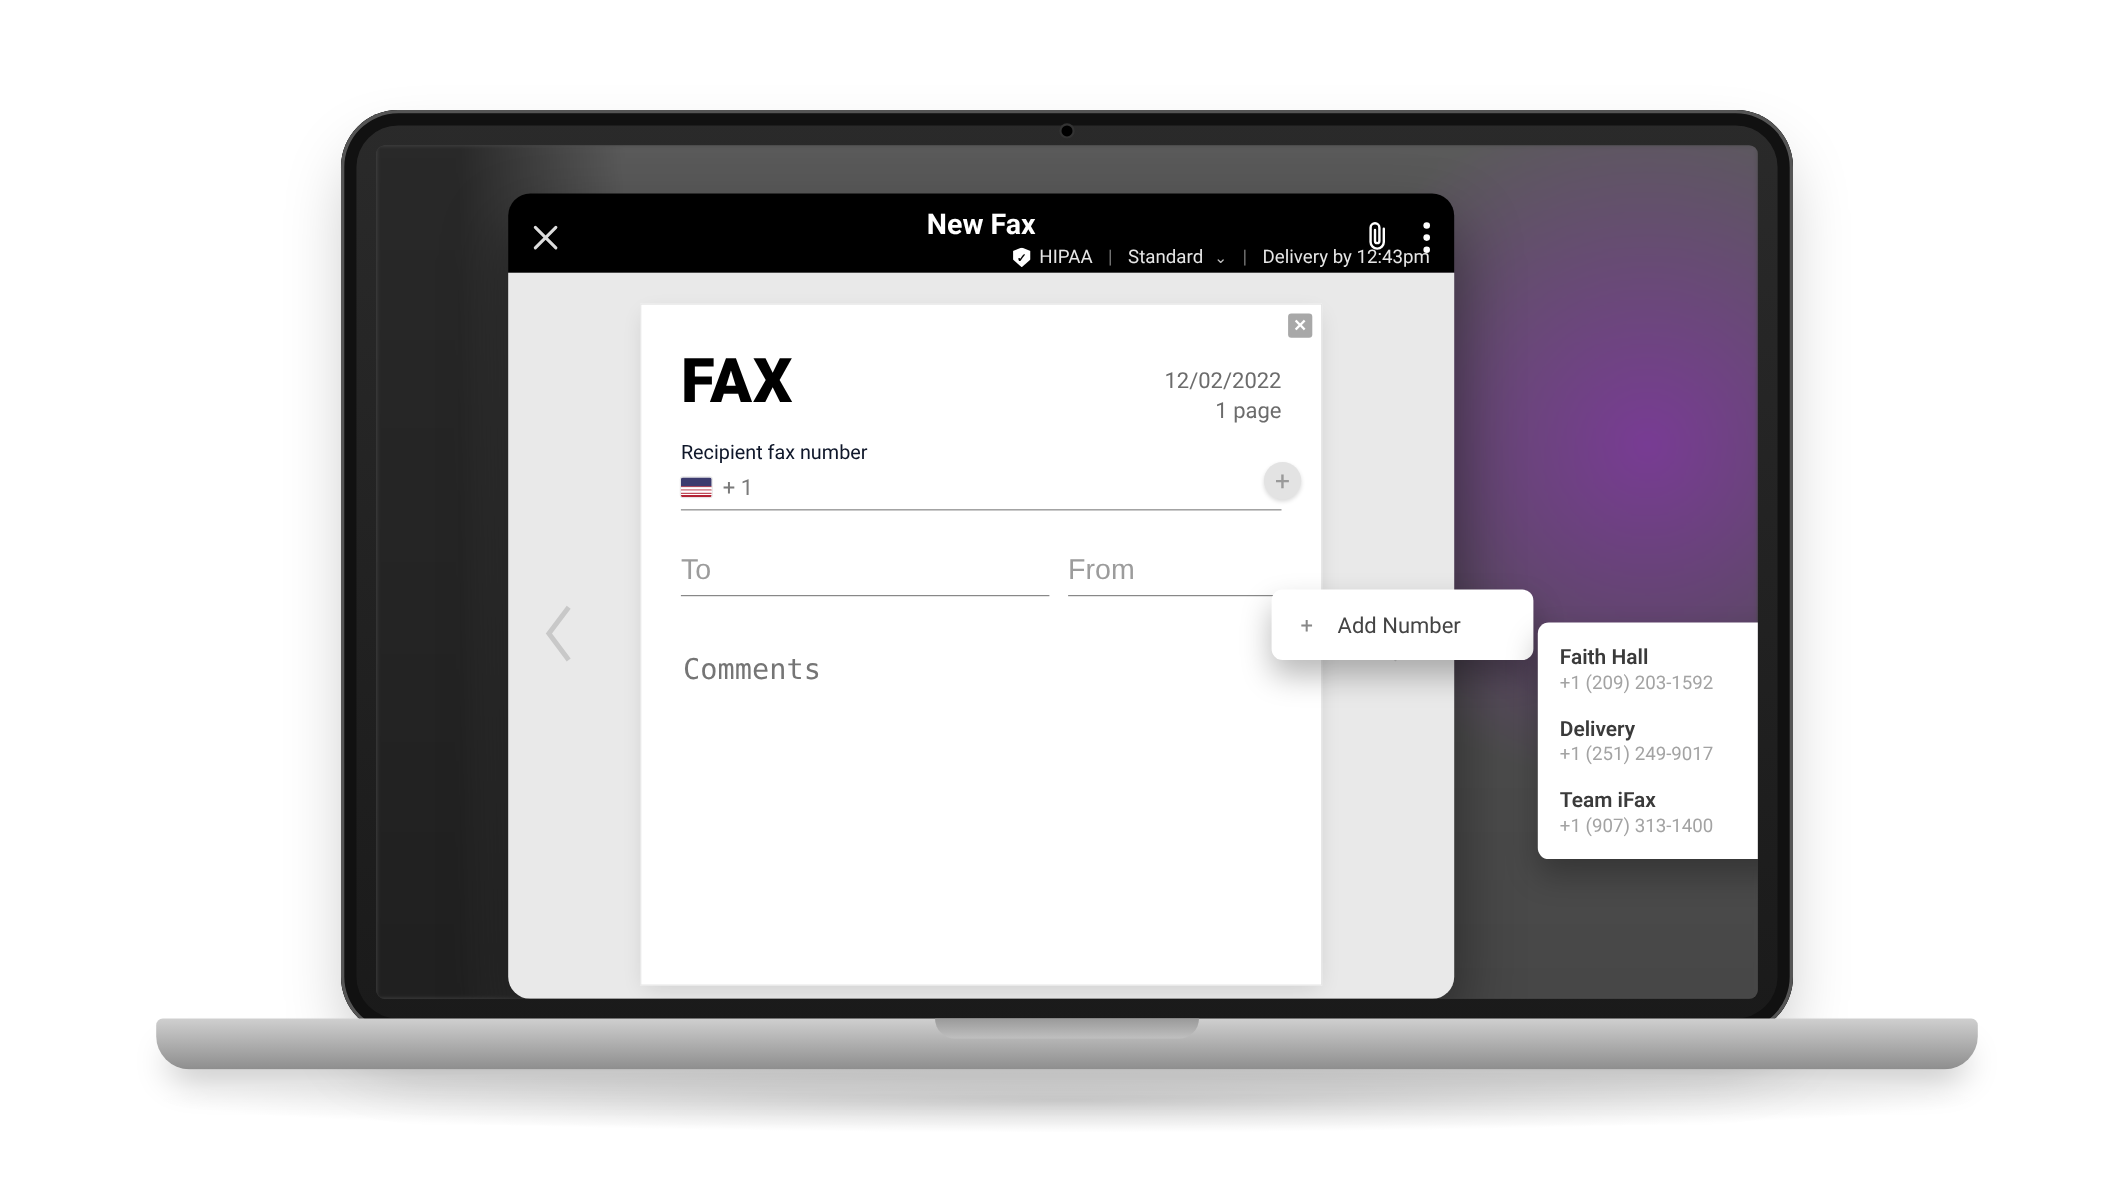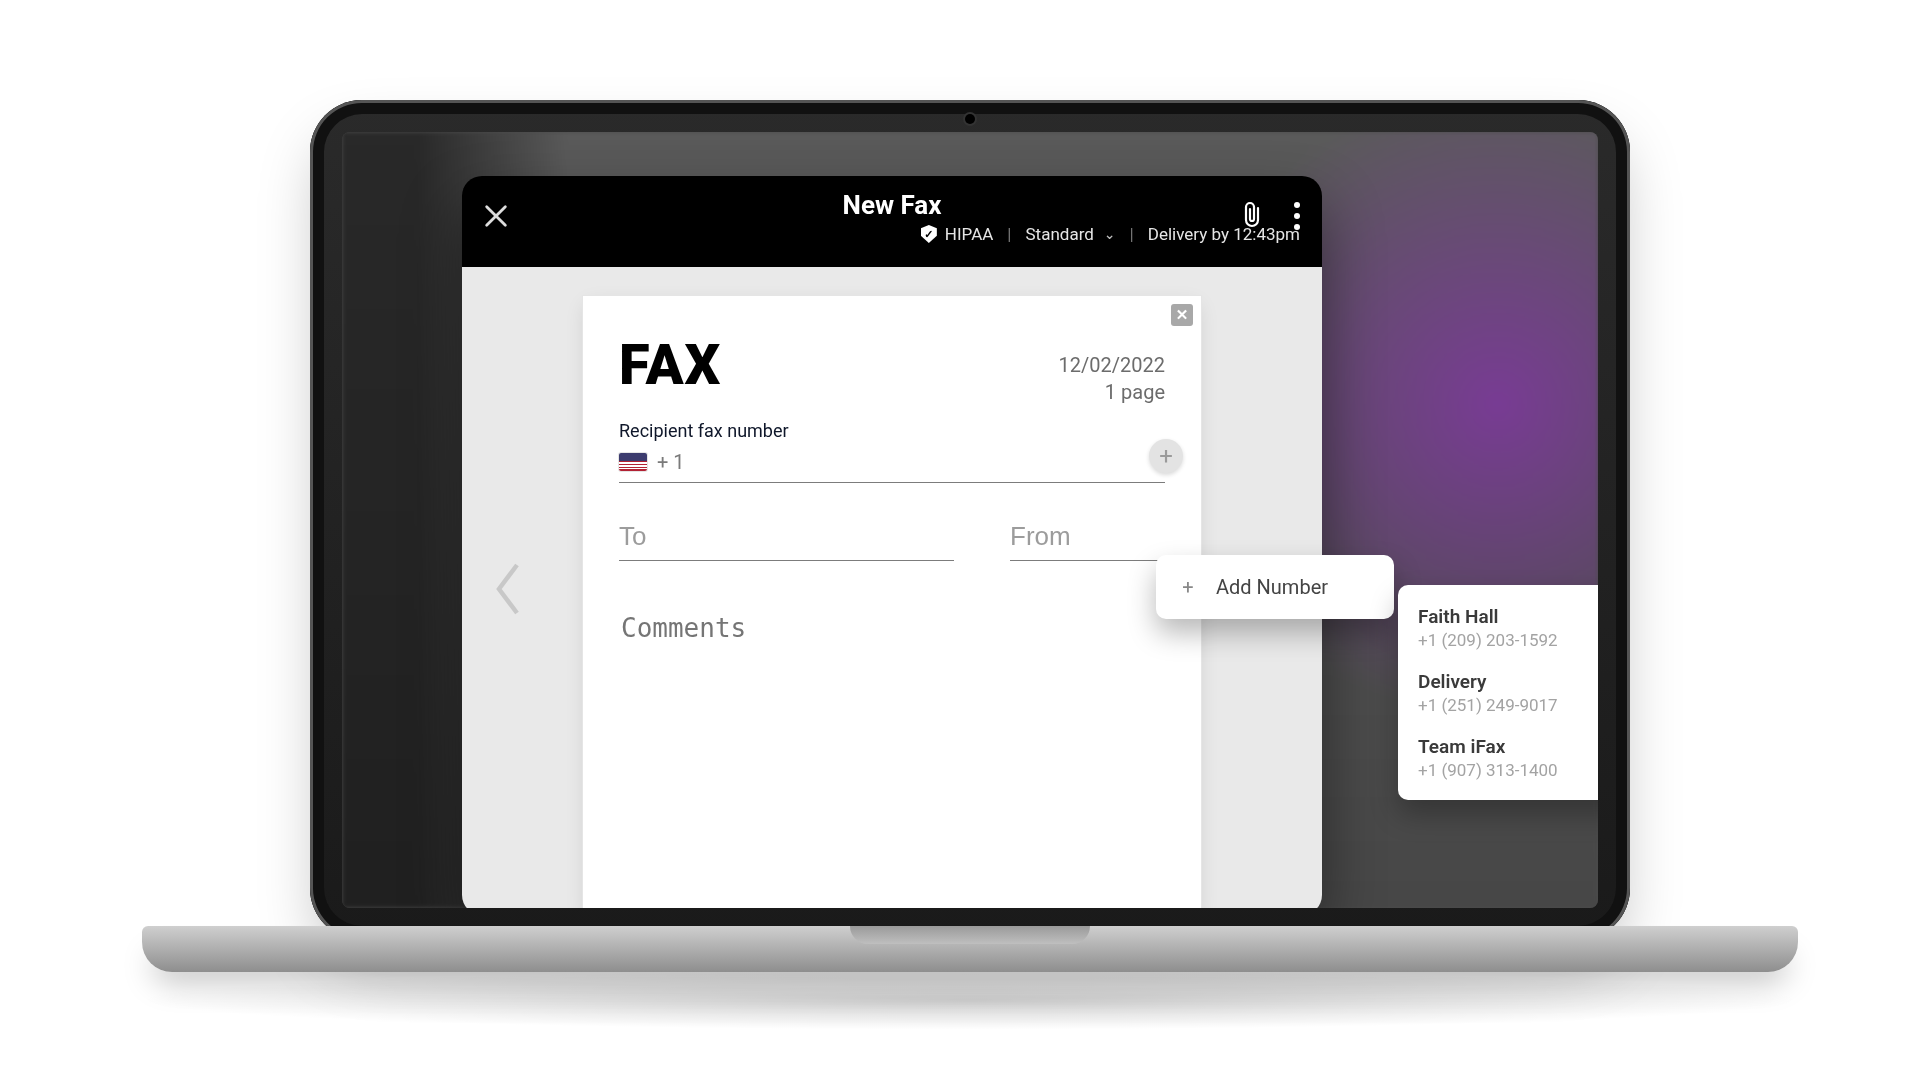--- a/index.html
+++ b/index.html
@@ -23,21 +23,21 @@
   .base{position:absolute;left:-168px;right:-168px;top:826px;height:46px;
         background:linear-gradient(#cfcfcf,#8e8e8e);
         border-radius:6px 6px 30px 30px;
         box-shadow:0 20px 30px -10px rgba(0,0,0,.25);}
   .notch{position:absolute;left:50%;top:0;width:240px;height:18px;margin-left:-120px;background:linear-gradient(#9a9a9a,#bfbfbf);border-radius:0 0 20px 20px;}
   .shadow-floor{position:absolute;left:-180px;right:-180px;top:870px;height:60px;background:radial-gradient(ellipse at center, rgba(0,0,0,.18), rgba(0,0,0,0) 70%);}
 
   
   .modal{position:absolute;left:120px;top:44px;width:860px;height:732px;border-radius:20px;overflow:visible;
          box-shadow:0 30px 60px rgba(0,0,0,.45);display:flex;flex-direction:column;}
-  .modal-head{background:#000;color:#fff;border-radius:20px 20px 0 0;padding:14px 22px 23px;position:relative;}
+  .modal-head{background:#000;color:#fff;border-radius:20px 20px 0 0;padding:14px 22px 4px;position:relative;}
   .title{font-size:26px;font-weight:700;text-align:center;}
   .subtitle{display:flex;gap:14px;justify-content:flex-end;align-items:center;color:#e6e6e6;font-size:17px;margin-top:4px;}
   .sub-sep{opacity:.5;}
   .sub-item{display:inline-flex;align-items:center;gap:8px;}
   .shield{display:inline-block;width:16px;height:18px;border-radius:3px;background:#fff;clip-path:polygon(50% 0,100% 18%,100% 60%,50% 100%,0 60%,0 18%);position:relative;}
   .shield::after{content:"✓";position:absolute;inset:0;display:flex;align-items:center;justify-content:center;color:#000;font-size:11px;font-weight:900;}
   .chev{font-size:14px;opacity:.85;margin-left:2px;}
 
   .head-close{position:absolute;left:20px;top:26px;color:#ddd;cursor:pointer;}
   .head-close svg{width:28px;height:28px;}
@@ -60,21 +60,21 @@
   .label{color:#0f172a;font-size:18px;margin-top:22px;}
   .recip-row{display:flex;align-items:center;gap:10px;border-bottom:1.5px solid #7c7c7c;padding:6px 0 8px;margin-top:2px;position:relative;}
   .flag{display:inline-flex;width:28px;height:18px;border-radius:2px;overflow:hidden;flex-direction:column;box-shadow:0 0 0 1px rgba(0,0,0,.1);}
   .flag .r{height:1.4px;background:#b22234;} .flag .w{height:1.4px;background:#fff;}
   .flag .canton{position:relative;height:9px;background:#3c3b6e;}
   .country-code{color:#7a7a7a;font-size:20px;}
   .fax-input{flex:1;border:0;outline:0;font-size:20px;color:#333;background:transparent;}
   .add-btn{position:absolute;right:-18px;top:-4px;width:34px;height:34px;border-radius:50%;background:#e3e3e3;color:#9a9a9a;
            display:flex;align-items:center;justify-content:center;font-size:24px;font-weight:400;box-shadow:0 2px 4px rgba(0,0,0,.15);cursor:pointer;}
 
-  .two-col{display:flex;gap:56px;margin-top:34px;align-items:center;}
+  .two-col{display:flex;gap:17px;margin-top:34px;align-items:center;}
   .uline{flex:1;border:0;border-bottom:1.5px solid #7c7c7c;font-size:26px;color:#333;background:transparent;padding:4px 0 8px;outline:0;}
   .uline::placeholder{color:#9c9c9c;}
   .comments{width:100%;margin-top:50px;border:0;font-size:26px;color:#9c9c9c;resize:none;outline:0;background:transparent;}
 
   
   .popover{position:absolute;background:#fff;border-radius:10px;box-shadow:0 14px 28px rgba(0,0,0,.28);z-index:50;}
   .pop-actions{left:694px;top:288px;width:238px;padding:8px 0;}
   .pop-actions .row{display:flex;align-items:center;gap:18px;padding:12px 22px;font-size:20px;color:#444;cursor:pointer;}
   .pop-actions .row .lead{width:20px;display:flex;justify-content:center;color:#888;font-size:20px;}
   .pop-actions .row .tail{margin-left:auto;color:#aaa;}

